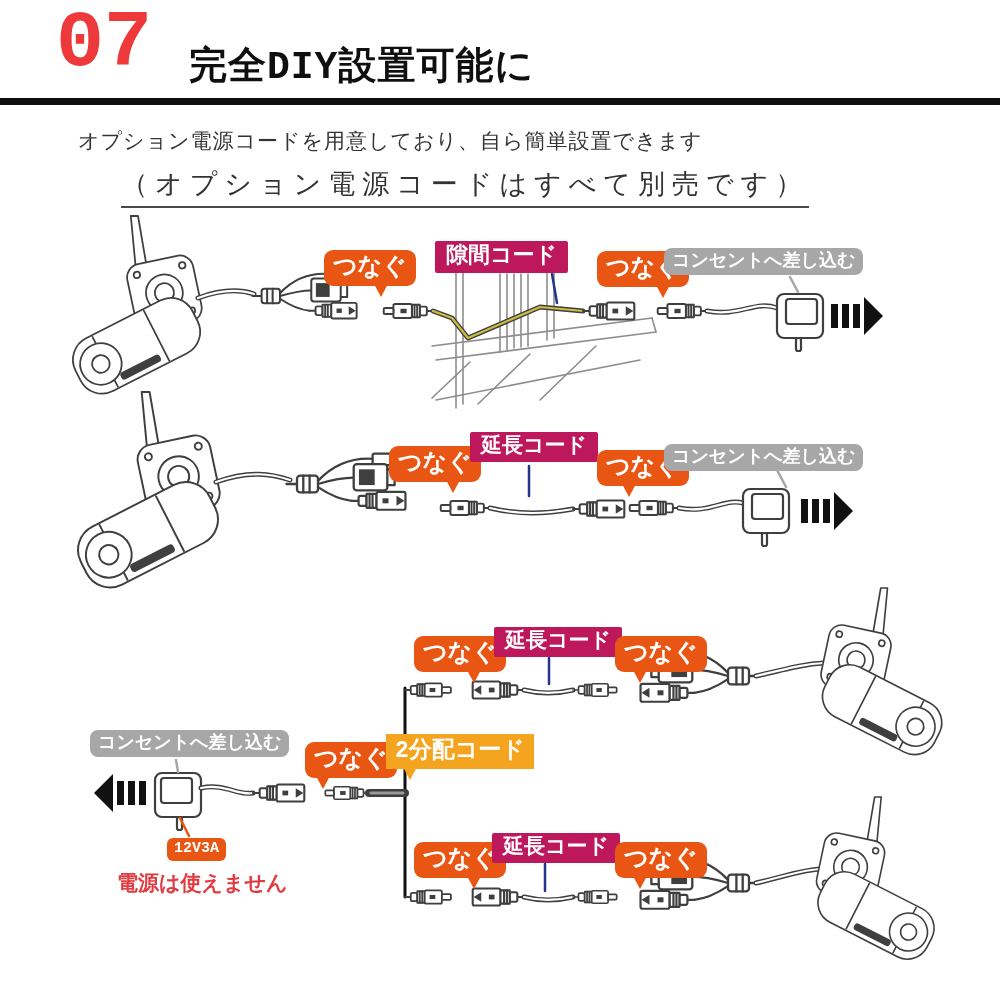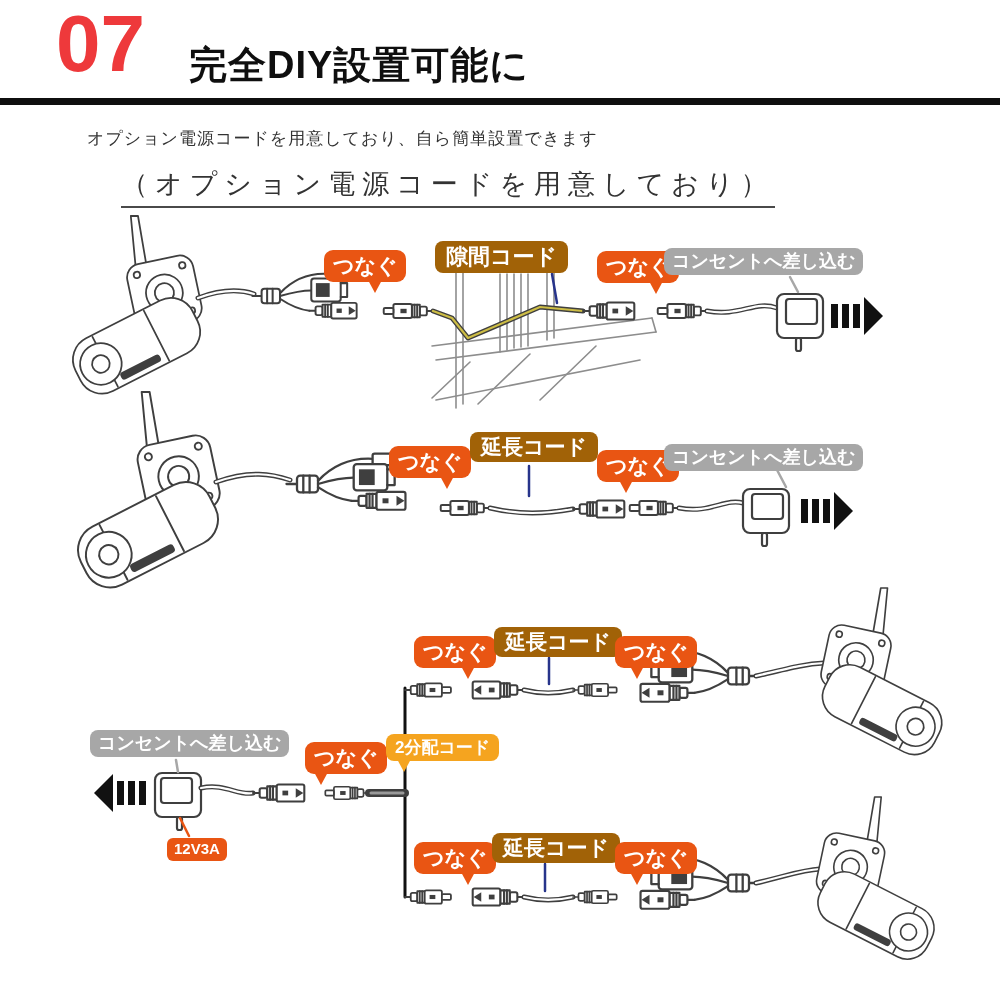--- a/index.html
+++ b/index.html
@@ -1,62 +1,62 @@
 <!DOCTYPE html>
 <html><head>
 <meta charset="utf-8">
 <style>
   html,body{margin:0;padding:0;background:#fff;}
   #canvas{position:relative;width:1000px;height:1000px;background:#fff;overflow:hidden;
-          font-family:Liberation Sans, sans-serif;}
+          font-family:Liberation Mono, monospace;}
   
   .num07{position:absolute;left:56px;top:4px;font-size:80px;font-weight:bold;
          color:#ee393b;line-height:1;z-index:4;}
   .pagetitle{position:absolute;left:166px;top:40px;font-size:38px;font-weight:bold;
              color:#0f0f0f;z-index:4;letter-spacing:1px;margin-left:23px;}
   .rule{position:absolute;left:0;top:98px;width:1000px;height:7px;background:#0f0f0f;z-index:4;}
   
-  .intro1{position:absolute;left:87px;top:127px;font-size:17px;color:#333;z-index:4;letter-spacing:1px;}
+  .intro1{position:absolute;left:78px;top:127px;font-size:21px;color:#333;z-index:4;letter-spacing:1px;}
   .intro2{position:absolute;left:121px;top:166px;font-size:27px;color:#333;z-index:4;
           letter-spacing:7px;padding-bottom:4px;border-bottom:2px solid #4a4a4a;}
   
   svg.art{position:absolute;left:0;top:0;z-index:1;}
   .c1{stroke:#3f3f3f;stroke-width:5;fill:none;}
   .c2{stroke:#fff;stroke-width:2.2;fill:none;}
   .y2{stroke:#cdbd45;stroke-width:2.2;fill:none;}
   .ptr{fill:none;stroke-width:2.5;}
   
   .bub{position:absolute;z-index:5;color:#fff;font-weight:bold;white-space:nowrap;
        text-align:center;line-height:1.25;border-radius:9px;}
-  .bub.orange{background:#e95513;font-size:21px;padding:3px 9px;}
-  .bub.navy{background:#a16207;font-size:22px;padding:2px 11px;border-radius:8px;}
+  .bub.orange{background:#e95513;font-size:24px;padding:3px 9px;}
+  .bub.navy{background:#be185d;font-size:22px;padding:2px 11px;border-radius:2px;}
   .bub.navy.sm{font-size:21px;}
   .bub.gray{background:#a7a7a7;font-size:18px;padding:2px 8px;border-radius:8px;}
-  .bub.yellow{background:#f5a41f;font-size:17px;padding:3px 9px;border-radius:8px;}
+  .bub.yellow{background:#f5a41f;font-size:23px;padding:3px 9px;border-radius:0;}
   .bub.orange.tiny{font-size:15px;padding:2px 7px;border-radius:6px;}
   .tail{position:absolute;top:100%;margin-top:-2px;width:0;height:0;
         border:7px solid transparent;border-top:13px solid #e95513;border-bottom:none;
         transform:translateX(-50%);}
   .yellow>.tail{border-top-color:#f5a41f;}
   
   .note{position:absolute;left:97px;top:868px;font-size:21px;font-weight:bold;
         color:#e23a40;line-height:1.65;z-index:5;}
   .note .l2{margin-left:20px;}
 </style>
 </head>
 <body>
 
 <div id="canvas">
 
   <div class="num07">07</div>
   <div class="pagetitle">完全DIY設置可能に</div>
   <div class="rule"></div>
 
   <div class="intro1">オプション電源コードを用意しており、自ら簡単設置できます</div>
-  <div class="intro2">（オプション電源コードを用意しており）</div>
+  <div class="intro2">（オプション電源コードはすべて別売です）</div>
 
   <svg class="art" width="1000" height="1000" viewBox="0 0 1000 1000" stroke="#3f3f3f" fill="#fff" stroke-width="2.2" stroke-linejoin="round" stroke-linecap="round">
     <defs>
       <g id="g-plug">
         <line x1="0" y1="0" x2="7" y2="0"></line>
         <rect x="7" y="-5" width="8" height="10" rx="2"></rect>
         <rect x="15" y="-7" width="9" height="14"></rect>
         <line x1="18" y1="-7" x2="18" y2="7"></line>
           <line x1="21" y1="-7" x2="21" y2="7"></line>
         <rect x="24" y="-8" width="21" height="16" rx="2"></rect>
@@ -290,15 +290,16 @@
   </div>
   <div class="bub navy sm" style="left:492px;top:833px;">
     <span>延長コード</span>
   </div>
   <div class="bub orange" style="left:615px;top:842px;">
     <span>つなぐ</span>
     <i class="tail" style="left:27%;"></i>
   </div>
 
   <div class="note">
+    <div class="l2">電源は使えません</div>
   </div>
 
 </div>
 
 </body></html>

